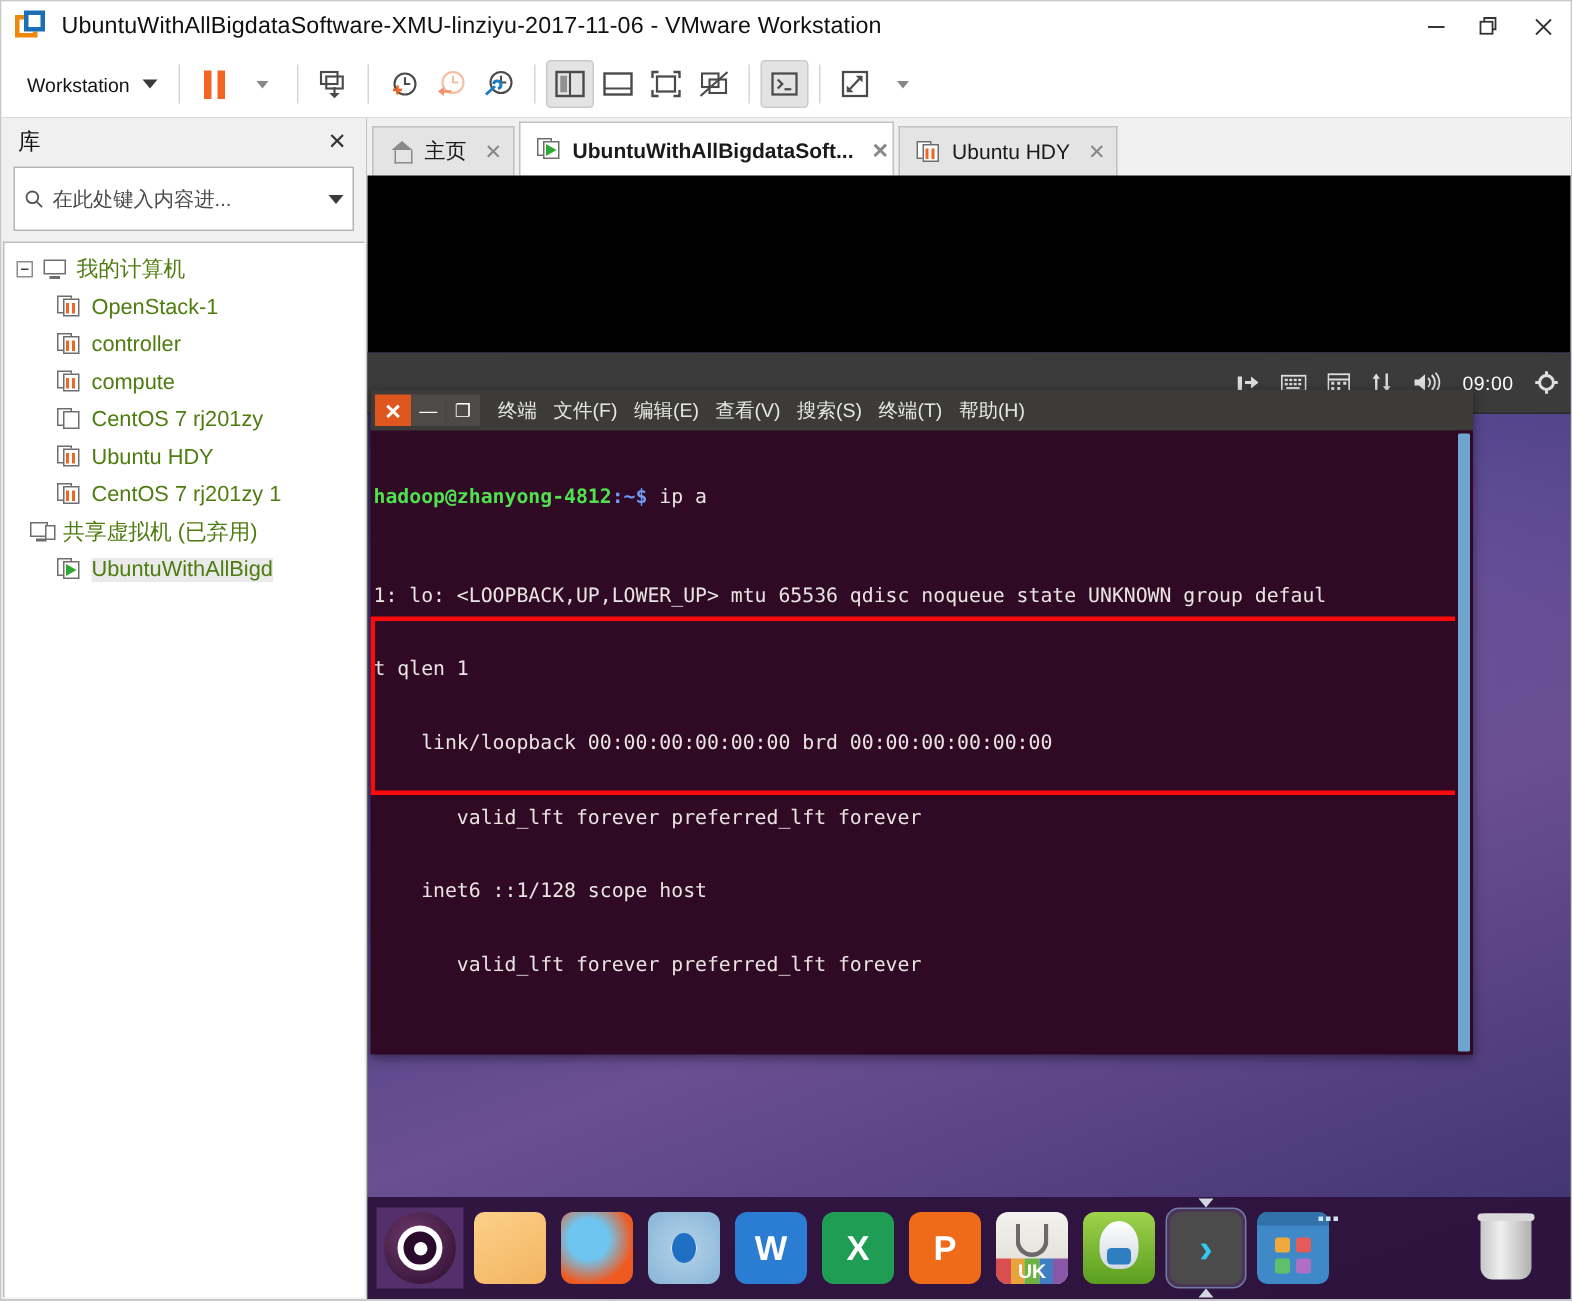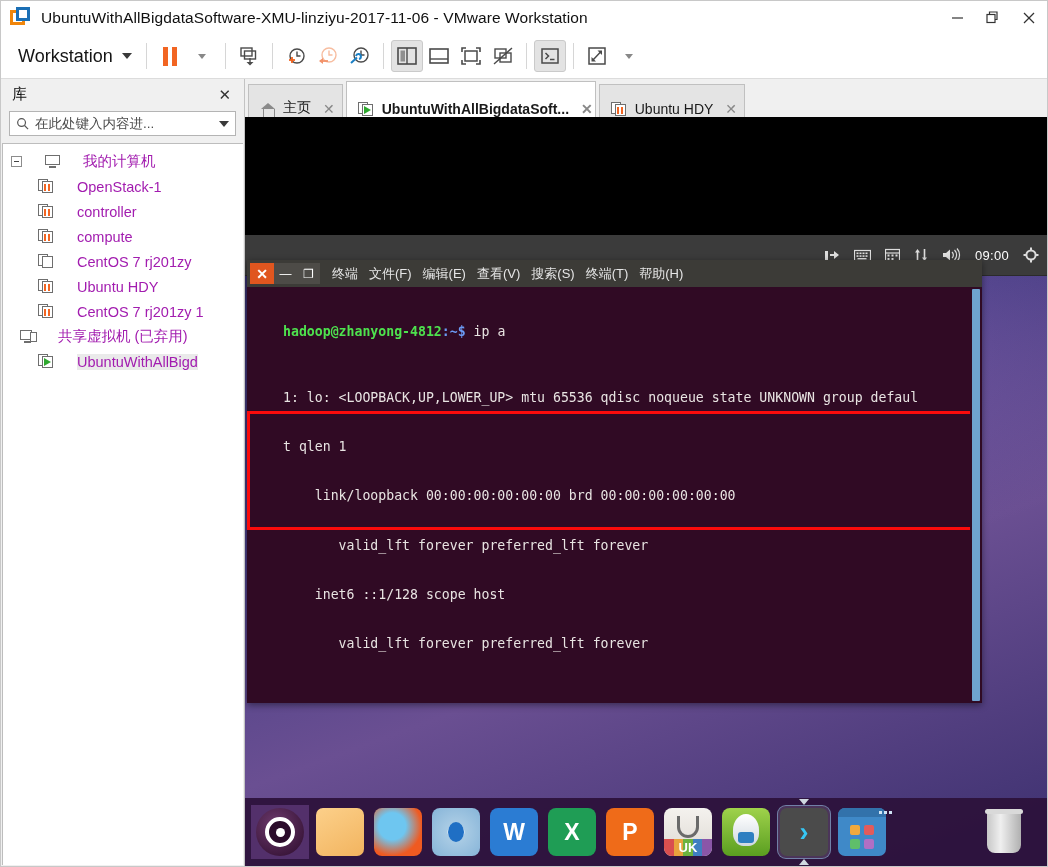--- a/index.html
+++ b/index.html
@@ -54,21 +54,21 @@
   
   .toolbar {
     height: 45px; flex: 0 0 45px;
     background: #ffffff;
     display: flex; align-items: center;
     border-bottom: 1px solid #dcdcdc;
     padding-left: 10px;
   }
   .tb-ws {
     display: flex; align-items: center; gap: 9px;
-    padding: 4px 7px; font-size: 18px; color: #141414;
+    padding: 4px 7px; font-size: 13px; color: #141414;
   }
   .caret { width: 0; height: 0; border-left: 5px solid transparent;
     border-right: 5px solid transparent; border-top: 6px solid #3a3a3a; }
   .caret.sm { border-left-width: 4px; border-right-width: 4px; border-top-width: 5px; border-top-color: #888; }
   .tb-sep { width: 1px; height: 26px; background: #d6d6d6; margin: 0 7px; }
   .tb-btn {
     width: 32px; height: 32px; display: flex; align-items: center;
     justify-content: center; border-radius: 3px;
   }
   .tb-btn.active { background: #e3e3e3; border: 1px solid #cacaca; }
@@ -86,32 +86,32 @@
     display: flex; flex-direction: column;
   }
   .lib-head {
     height: 30px; display: flex; align-items: center;
     justify-content: space-between; padding: 0 9px 0 11px;
   }
   .lib-title { font-size: 15px; color: #111; }
   .lib-close { font-size: 15px; color: #333; line-height: 1; padding: 2px 4px; }
   .search-wrap { padding: 2px 8px 7px 8px; }
   .search-box {
-    height: 25px; background: #fff; border: 1px solid #b4b4b4;
+    height: 43px; background: #fff; border: 1px solid #b4b4b4;
     display: flex; align-items: center; padding: 0 6px; gap: 6px;
   }
   .search-ph { font-size: 13.5px; color: #4a4a4a; flex: 1; white-space: nowrap; overflow: hidden; }
   .tree-pane {
     flex: 1; margin: 0 1px 1px 1px; background: #fff;
     border: 1px solid #bdbdbd; border-bottom: none; border-right: none;
     overflow: hidden; padding-top: 5px;
   }
   .tree-row {
-    height: 25px; display: flex; align-items: center; gap: 22px;
-    padding-left: 8px; font-size: 14.5px; color: #a21caf; white-space: nowrap;
+    height: 25px; display: flex; align-items: center; gap: 6px;
+    padding-left: 8px; font-size: 14.5px; color: #4d7c0f; white-space: nowrap;
   }
   .tree-row.child { padding-left: 35px; }
   .tree-row.selected > .tree-label { background: #eaeaea; }
   .expander {
     width: 11px; height: 11px; border: 1px solid #8c8c8c; background: #fff;
     position: relative; flex: 0 0 11px;
   }
   .expander::before {
     content: ""; position: absolute; left: 2px; top: 4px;
     width: 5px; height: 1px; background: #444;
@@ -146,21 +146,21 @@
     border: 1.5px solid #6e6e6e; background: #fff;
   }
 
   
   .right-pane { flex: 1; display: flex; flex-direction: column; min-width: 0; background: #fff; }
   .tabstrip {
     height: 38px; flex: 0 0 38px; background: #f0f0f0;
     display: flex; align-items: flex-end; padding-left: 3px;
   }
   .tab {
-    height: 33px; display: flex; align-items: flex-end; gap: 7px;
+    height: 33px; display: flex; align-items: center; gap: 7px;
     padding: 0 7px 0 11px; font-size: 14px; color: #1a1a1a;
     background: #e4e4e4; border: 1px solid #c0c0c0; border-bottom: none;
     margin-right: 3px; white-space: nowrap; max-width: 250px;
   }
   .tab.active { background: #ffffff; height: 36px; font-weight: bold; }
   .tab-x { color: #888; font-size: 14px; padding-left: 5px; }
   .home-ico { width: 16px; height: 14px; position: relative; flex: 0 0 16px; }
   .home-ico::before {
     content: ""; position: absolute; left: 1px; top: 0;
     border-left: 7px solid transparent; border-right: 7px solid transparent;
@@ -216,21 +216,21 @@
     display: flex; gap: 11px; margin-left: 12px;
     font-size: 13px; color: #e6e6e6; white-space: nowrap;
   }
   .term-body {
     flex: 1; position: relative; overflow: hidden;
     font-family: "DejaVu Sans Mono", monospace;
     font-size: 13.2px; line-height: 16.45px;
     padding: 4px 0 0 2px; color: #e8e4e2;
     white-space: pre;
   }
-  .term-line { height: 16.45px; margin-left: 34px; }
+  .term-line { height: 16.45px; }
   .prompt-user { color: #4ee24e; font-weight: bold; }
   .prompt-path { color: #6b9bf5; font-weight: bold; }
   .term-scroll {
     position: absolute; right: 0; top: 27px; bottom: 0; width: 12px;
     background: #300a24;
   }
   .term-scroll i {
     position: absolute; left: 2px; top: 2px; width: 8px; bottom: 2px;
     background: #6fa3d0; border-radius: 1px; display: block;
   }

